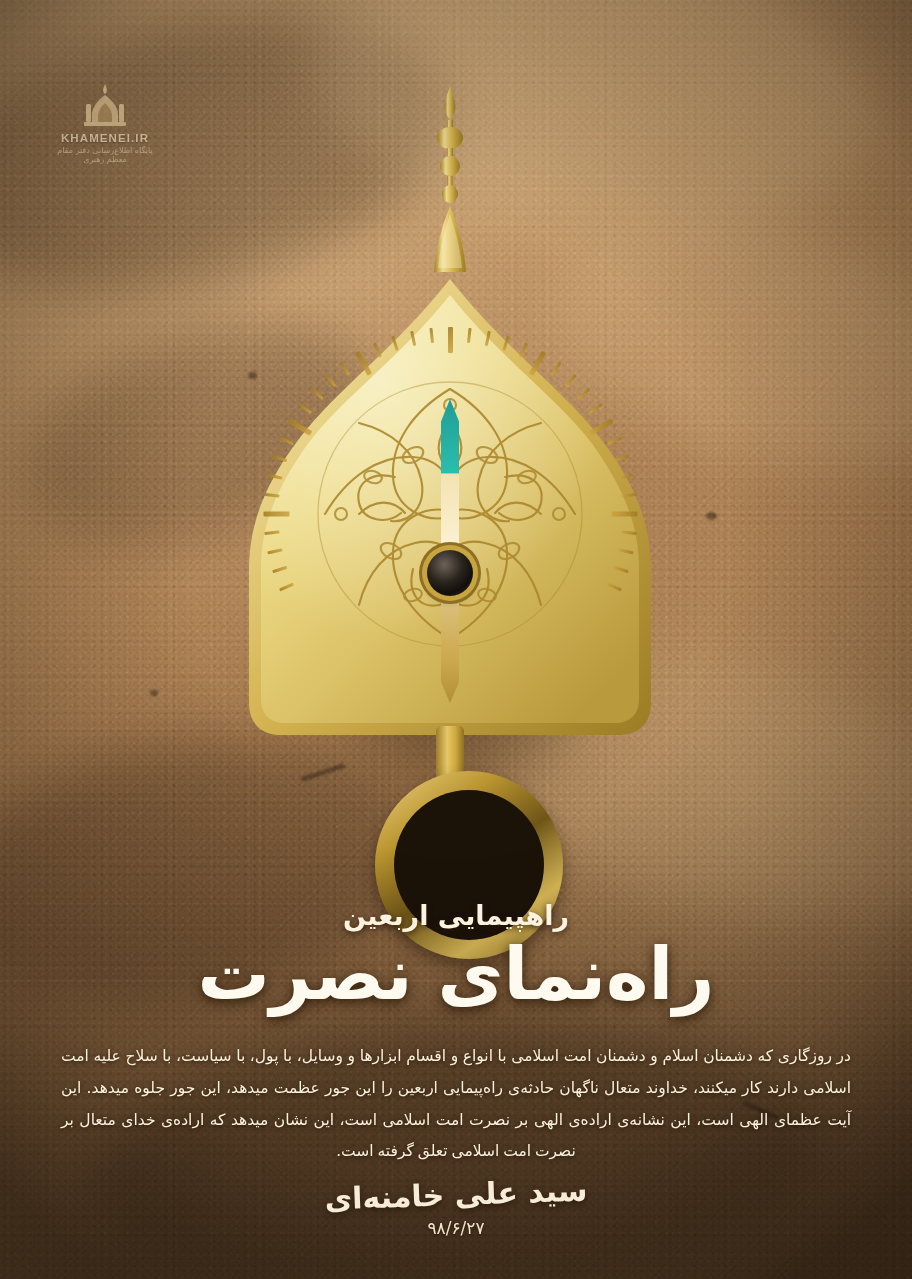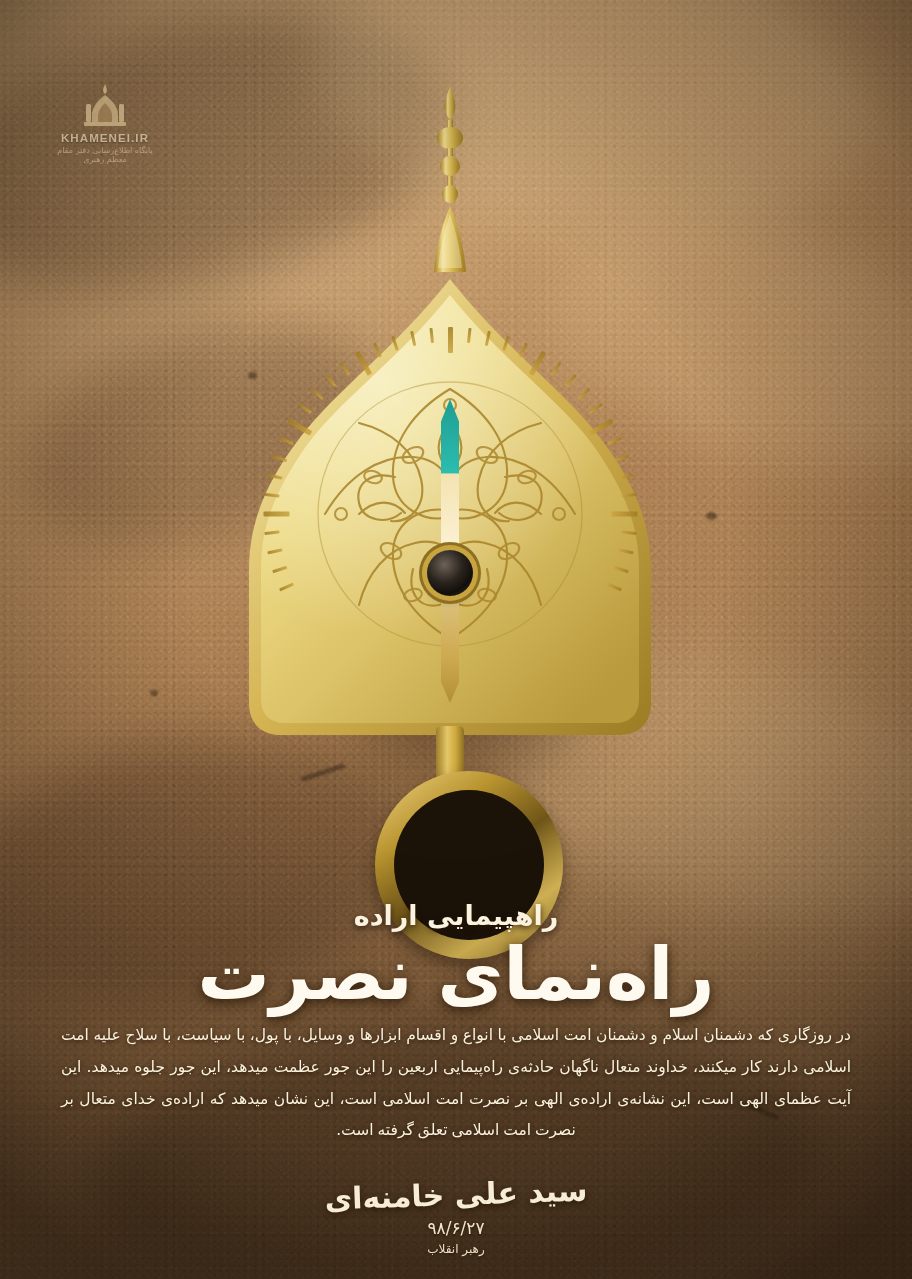--- a/index.html
+++ b/index.html
@@ -211,21 +211,21 @@
     text-shadow: 0 2px 6px rgba(40,22,6,0.85);
     margin-bottom: 4px;
   }
   .headline {
     font-size: 72px;
     font-weight: 700;
     line-height: 1.08;
     color: #fffaf0;
     letter-spacing: -1px;
     text-shadow: 0 3px 12px rgba(40,22,6,0.9);
-    margin-bottom: 6px;
+    margin-bottom: 27px;
     text-align: center;
   }
   .body-text {
     width: 790px;
     margin: 0 auto;
     font-size: 15.5px;
     line-height: 2.05;
     color: #fbf2dd;
     text-shadow: 0 1px 4px rgba(35,20,6,0.9);
     text-align: justify;
@@ -441,24 +441,23 @@
         <rect x="35" y="22" width="5" height="18" rx="1.5"></rect>
         <rect x="0" y="40" width="42" height="4" rx="1"></rect>
       </g>
       <path d="M21 21 C26 26 28 30 28 34 L28 40 L14 40 L14 34 C14 30 16 26 21 21 Z" fill="#7d5a2e" opacity="0.55"></path>
     </svg>
     <div class="site">KHAMENEI.IR</div>
     <div class="site-fa">پایگاه اطلاع‌رسانی دفتر مقام معظم رهبری</div>
   </div>
 
   <div class="text-block">
-    <div class="kicker">راهپیمایی اراده</div>
+    <div class="kicker">راهپیمایی اربعین</div>
     <div class="headline">راه‌نمای نصرت</div>
     <div class="body-text">در روزگاری که دشمنان اسلام و دشمنان امت اسلامی با انواع و اقسام ابزارها و وسایل، با پول، با سیاست، با سلاح علیه امت اسلامی دارند کار میکنند، خداوند متعال ناگهان حادثه‌ی راه‌پیمایی اربعین را این جور عظمت میدهد، این جور جلوه میدهد. این آیت عظمای الهی است، این نشانه‌ی اراده‌ی الهی بر نصرت امت اسلامی است، این نشان میدهد که اراده‌ی خدای متعال بر نصرت امت اسلامی تعلق گرفته است.</div>
   </div>
 
   <div class="sign-block">
     <div class="signature">سید علی خامنه‌ای</div>
     <div class="sign-date">۹۸/۶/۲۷</div>
-    <div class="sign-role">رهبر انقلاب</div>
   </div>
 
 </div>
 
 </body></html>

